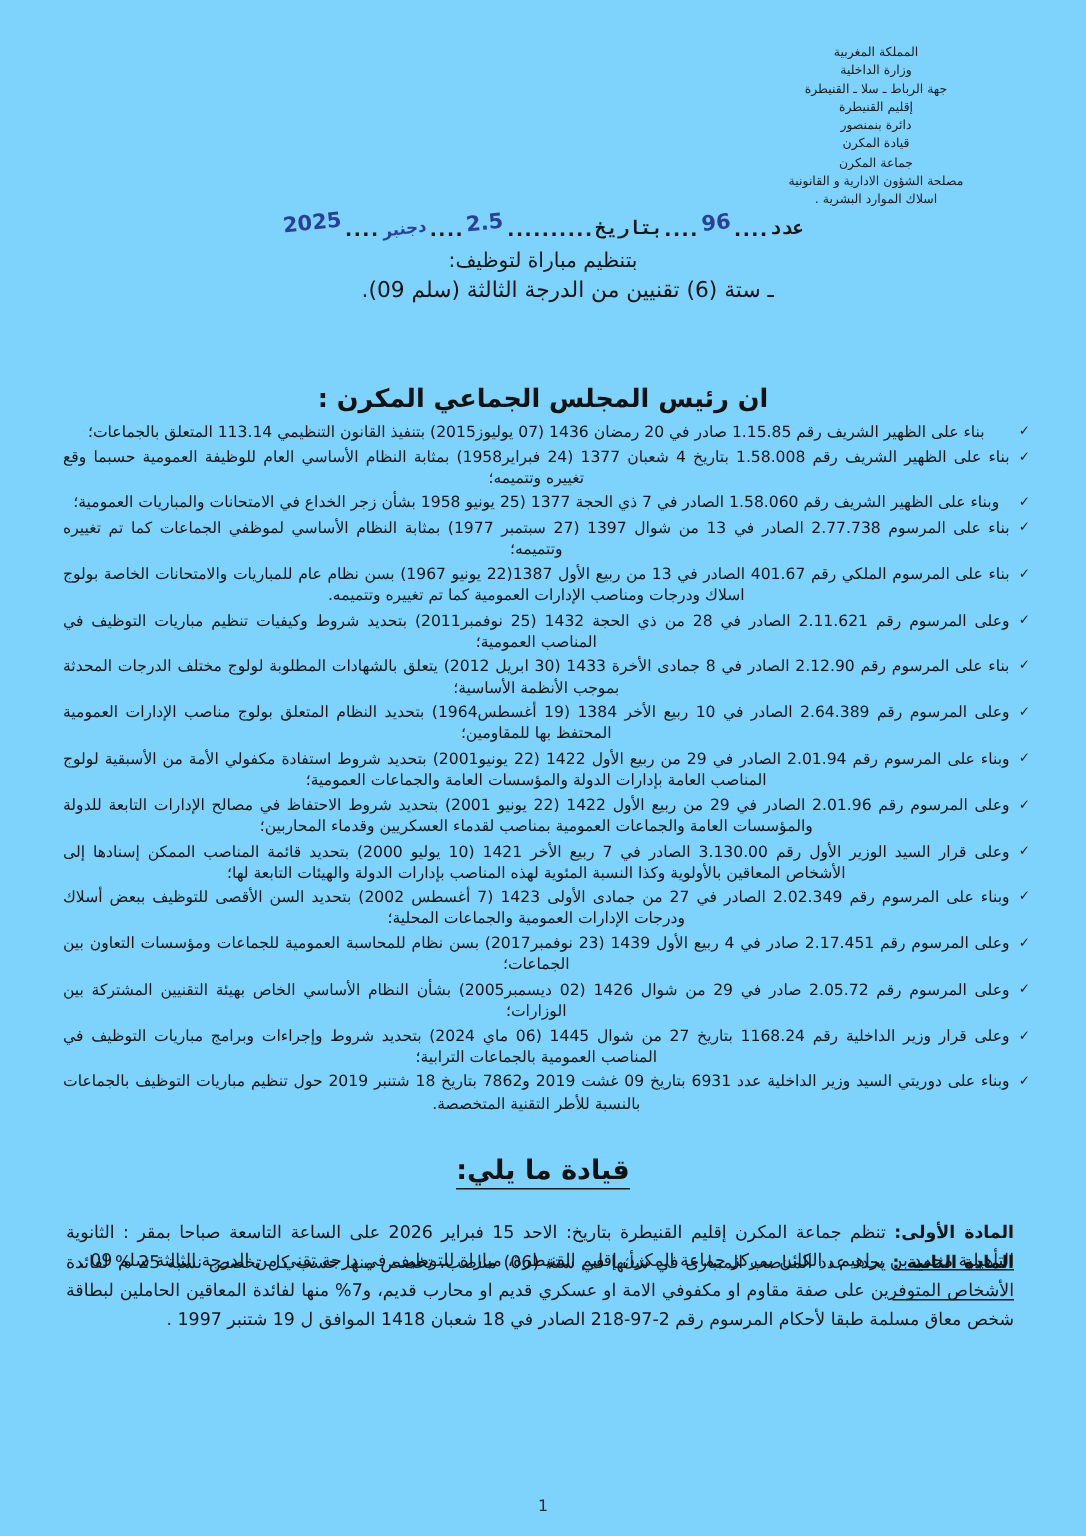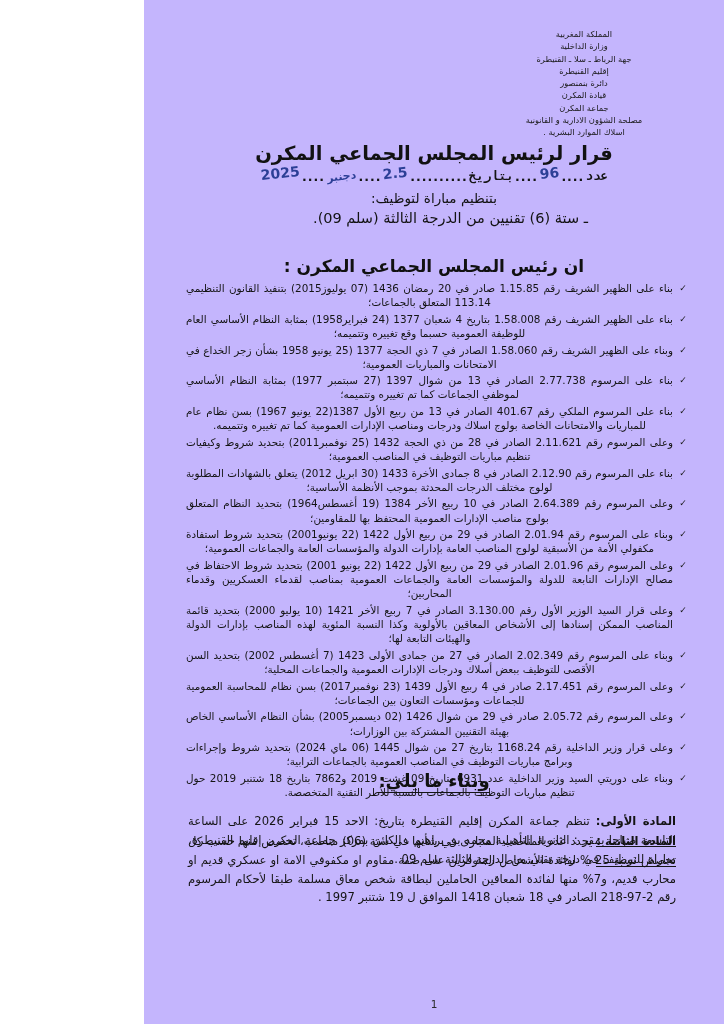--- a/index.html
+++ b/index.html
@@ -7,24 +7,24 @@
     margin: 0;
     padding: 0;
     background: #ffffff;
   }
   body {
     font-family: "DejaVu Sans", "Liberation Sans", sans-serif;
     color: #111111;
   }
   #page {
     position: relative;
-    width: 580px;
+    width: 724px;
     height: 1024px;
     overflow: hidden;
-    background: #c4b5fd;
+    background: #7dd3fc;
     box-sizing: border-box;
     padding: 0;
     direction: rtl;
   }
 
   
   .letterhead {
     position: absolute;
     top: 28px;
     right: 30px;
@@ -188,21 +188,20 @@
     <div class="lh-line">جهة الرباط ـ سلا ـ القنيطرة</div>
     <div class="lh-line">إقليم القنيطرة</div>
     <div class="lh-line">دائرة بنمنصور</div>
     <div class="lh-line">قيادة المكرن</div>
     <div class="lh-line">جماعة المكرن</div>
     <div class="lh-line">مصلحة الشؤون الادارية و القانونية</div>
     <div class="lh-line">اسلاك الموارد البشرية .</div>
   </div>
 
   <div class="title-block">
-    <div class="doc-title">قرار لرئيس المجلس الجماعي المكرن</div>
 
     <div class="ref-line">
       <span class="lbl">عدد</span>
       <span class="dots">....</span>
       <span class="hand">96</span>
       <span class="dots">....</span>
       <span class="lbl">بتاريخ</span>
       <span class="dots">..........</span>
       <span class="hand">2.5</span>
       <span class="dots">....</span>
@@ -278,21 +277,21 @@
       <span class="tick">✓</span>
       <span class="clause-text">وعلى قرار وزير الداخلية رقم 1168.24 بتاريخ 27 من شوال 1445 (06 ماي 2024) بتحديد شروط وإجراءات وبرامج مباريات التوظيف في المناصب العمومية بالجماعات الترابية؛</span>
     </div>
     <div class="clause">
       <span class="tick">✓</span>
       <span class="clause-text">وبناء على دوريتي السيد وزير الداخلية عدد 6931 بتاريخ 09 غشت 2019 و7862 بتاريخ 18 شتنبر 2019 حول تنظيم مباريات التوظيف بالجماعات بالنسبة للأطر التقنية المتخصصة.</span>
     </div>
   </div>
 
   <div class="decides">
-    <span>وبناء ما يلي:</span>
+    <span>قيادة ما يلي:</span>
   </div>
 
   <div class="article" id="article-1">
     <span class="art-label">المادة الأولى:</span>
     <span class="art-body">تنظم جماعة المكرن إقليم القنيطرة بتاريخ: الاحد 15 فبراير 2026 على الساعة التاسعة صباحا بمقر : الثانوية التأهيلية محمد بن براهيم ، الكائن بمركز جماعة المكرن إقليم القنيطرة، مباراة للتوظيف في درجة تقني من الدرجة الثالثة سلم 09 .</span>
   </div>
 
   <div class="article" id="article-2">
     <span class="art-label">المادة الثانية :</span>
     <span class="art-body">يحدد عدد المناصب المتبارى في شأنها في ستة (06) مناصب، تخصص منها حسب كل تخصص نسبة 25 % لفائدة الأشخاص المتوفرين على صفة مقاوم او مكفوفي الامة او عسكري قديم او محارب قديم، و7% منها لفائدة المعاقين الحاملين لبطاقة شخص معاق مسلمة طبقا لأحكام المرسوم رقم 2-97-218 الصادر في 18 شعبان 1418 الموافق ل 19 شتنبر 1997 .</span>

